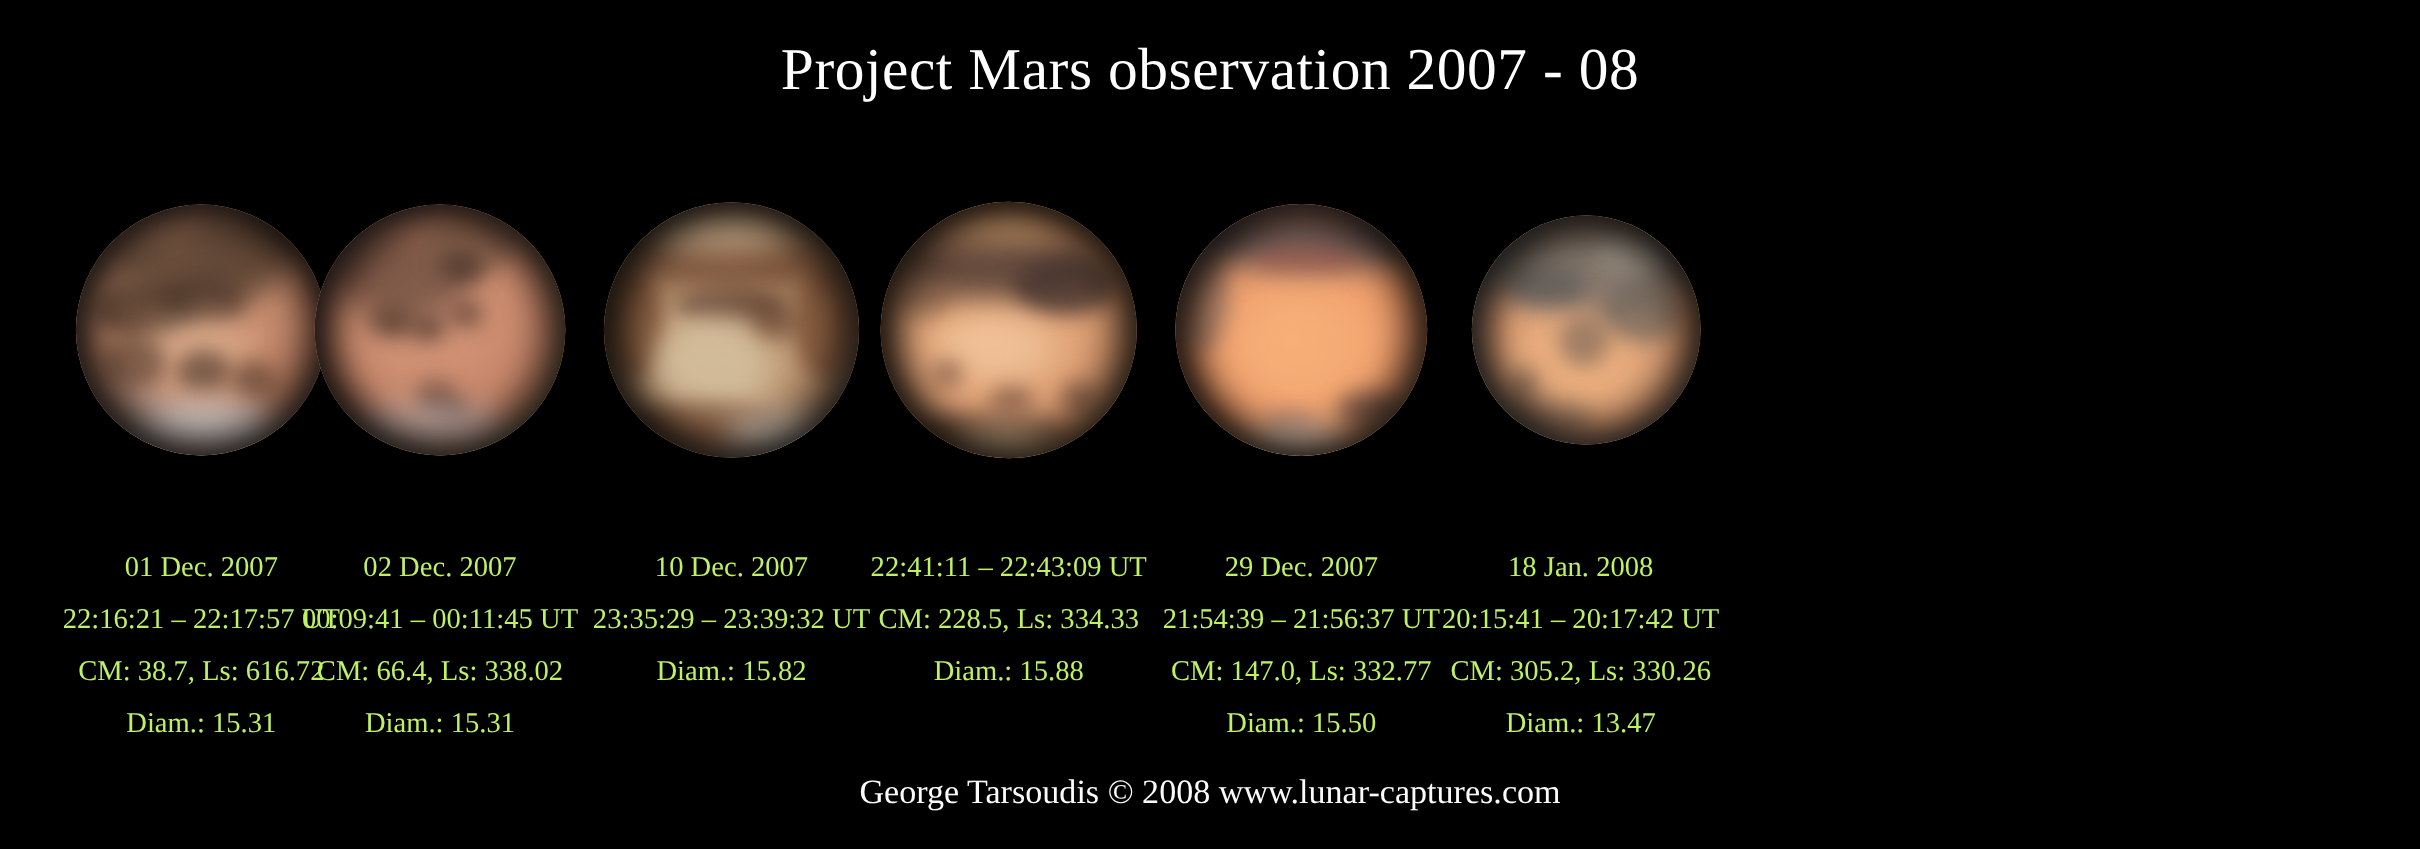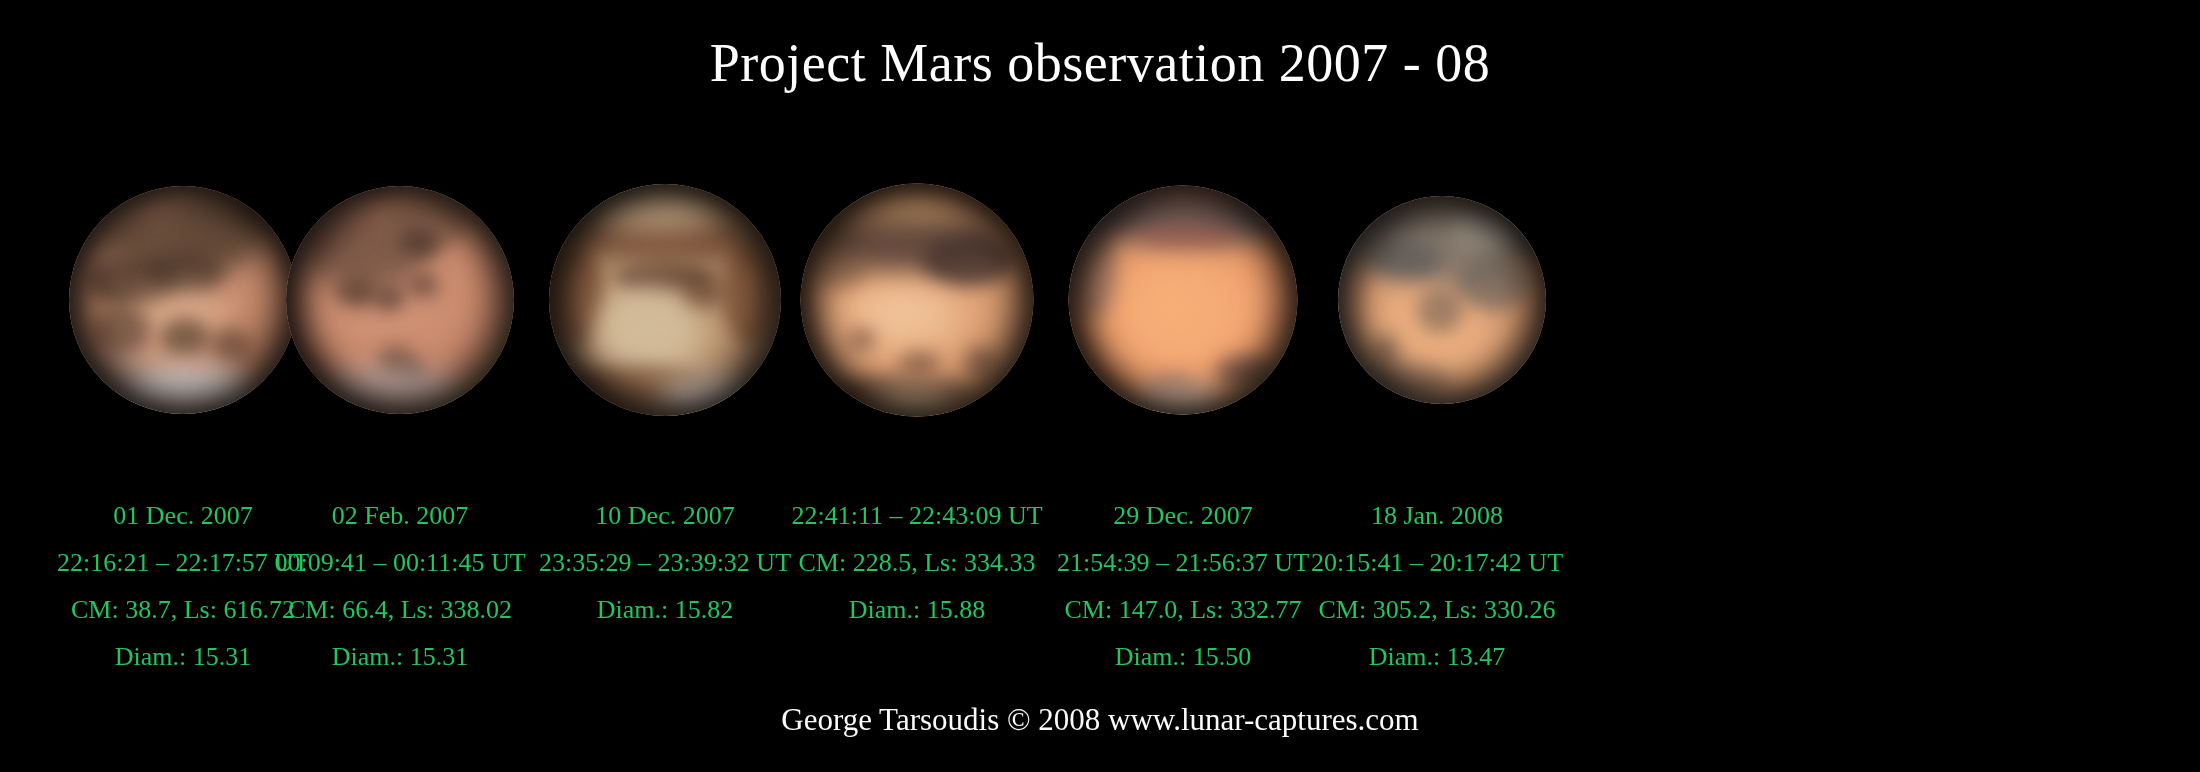--- a/index.html
+++ b/index.html
@@ -106,21 +106,21 @@
     width: 2200px;
     height: 190px;
   }
   .caption {
     position: absolute;
     top: 0;
     width: 330px;
     text-align: center;
     font-size: 26px;
     line-height: 47px;
-    color: #22c55e;
+    color: #bef264;
     white-space: nowrap;
   }
   .caption div {
     white-space: nowrap;
   }
 
   
   .credit {
     position: absolute;
     top: 700px;
@@ -265,21 +265,21 @@
   <div class="caption-row">
 
     <div class="caption" style="left:18px;">
       <div>01 Dec. 2007</div>
       <div>22:16:21 – 22:17:57 UT</div>
       <div>CM: 38.7,  Ls: 616.72</div>
       <div>Diam.: 15.31</div>
     </div>
 
     <div class="caption" style="left:235px;">
-      <div>02 Feb. 2007</div>
+      <div>02 Dec. 2007</div>
       <div>00:09:41 – 00:11:45 UT</div>
       <div>CM: 66.4,  Ls: 338.02</div>
       <div>Diam.: 15.31</div>
     </div>
 
     <div class="caption" style="left:500px;">
       <div>10 Dec. 2007</div>
       <div>23:35:29 – 23:39:32 UT</div>
       <div>Diam.: 15.82</div>
     </div>

